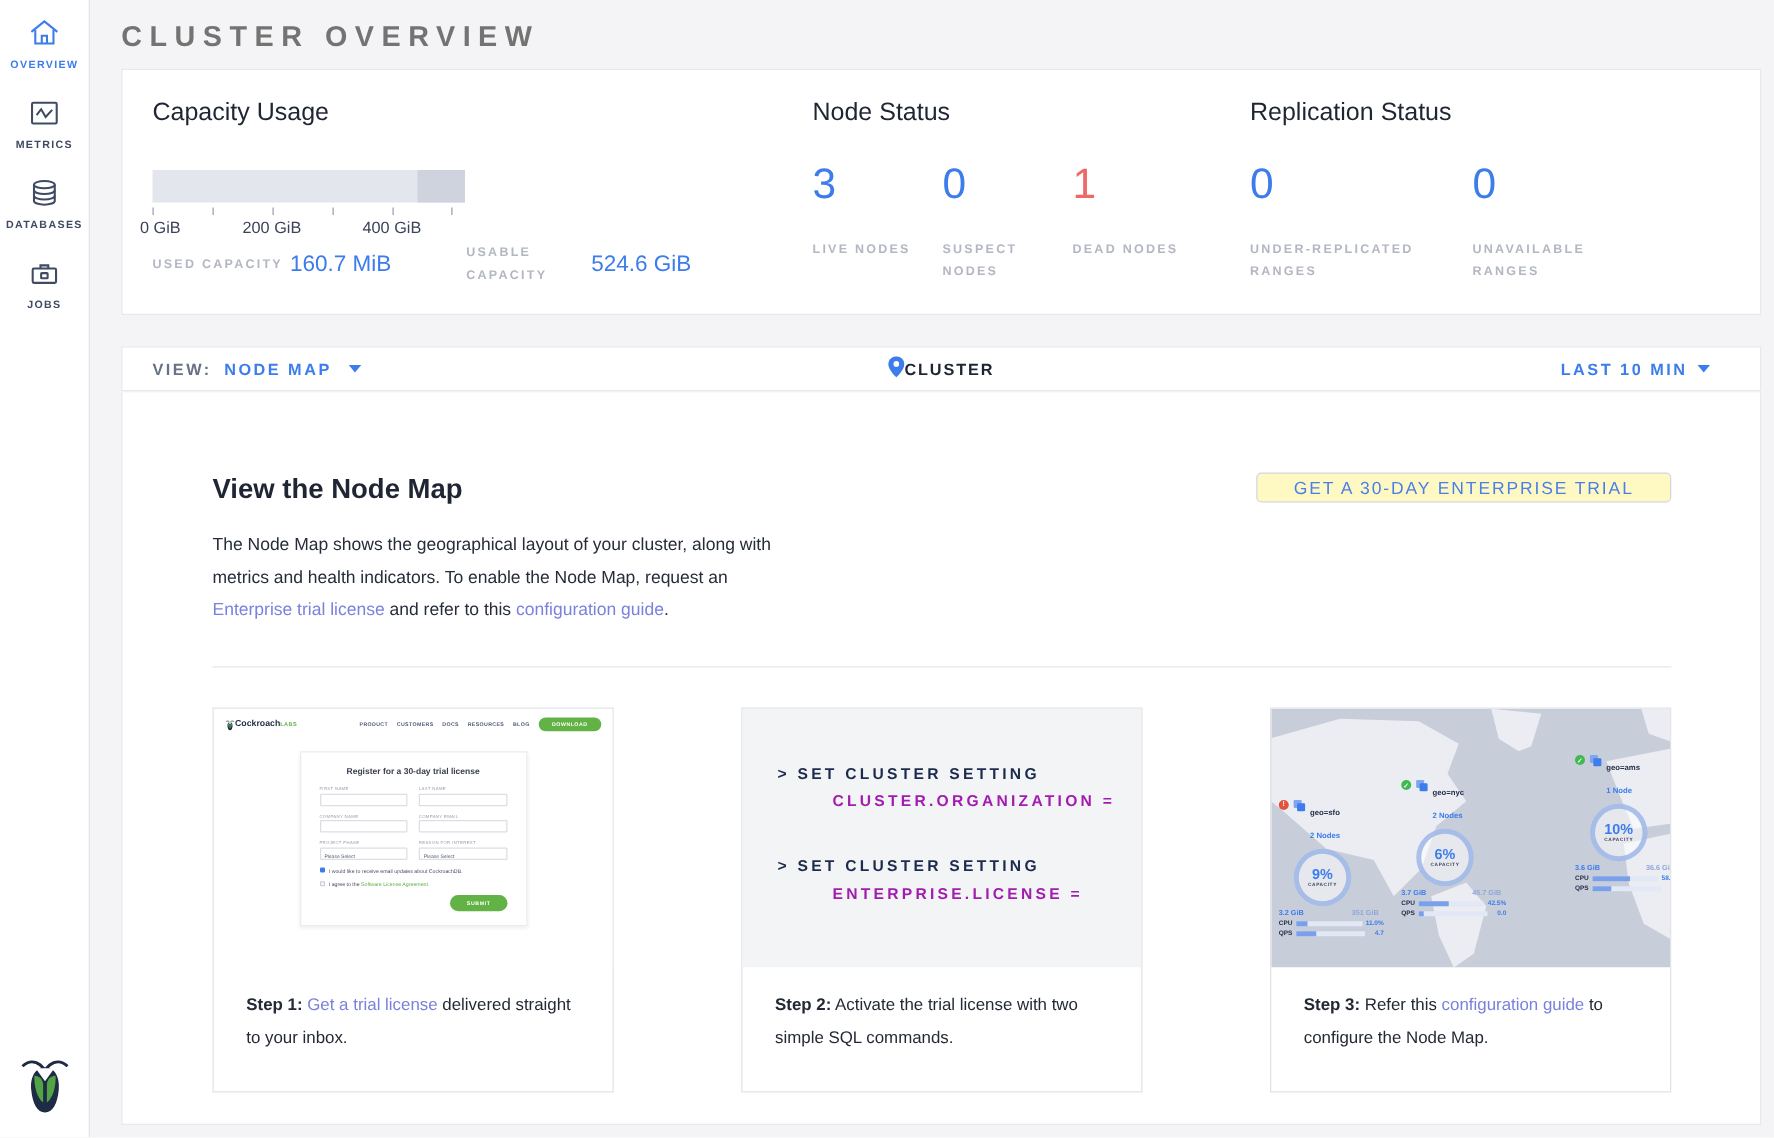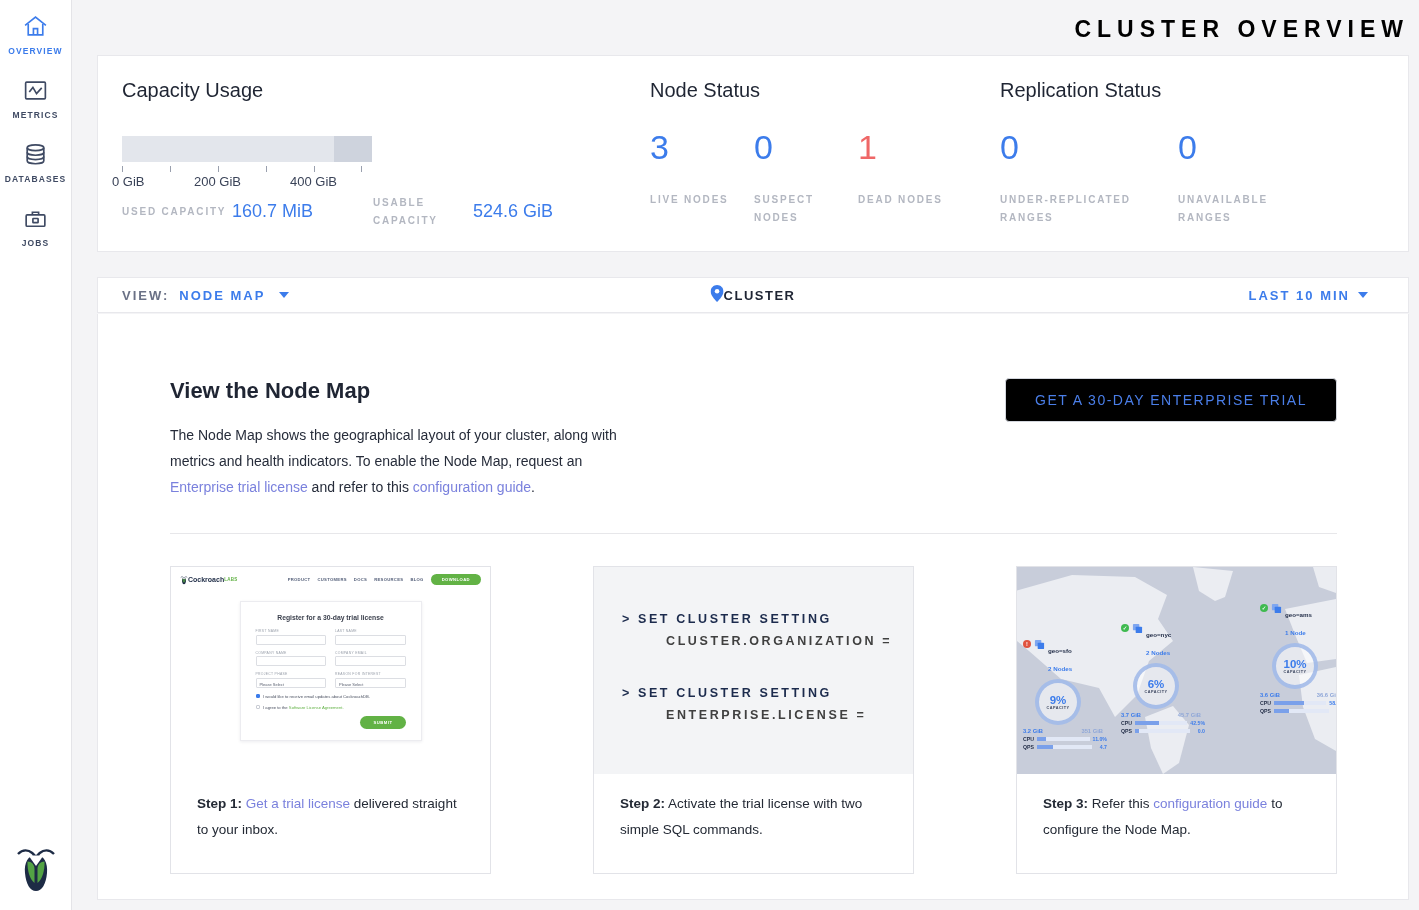--- a/index.html
+++ b/index.html
@@ -23,23 +23,22 @@
     margin-bottom:22px; cursor:pointer; color:#3f4a63; width:100%;
   }
   .nav-item .lbl { font-size:8.5px; font-weight:bold; letter-spacing:1.1px; }
   .nav-item.active { color:#3c7ceb; }
   .nav-item svg { display:block; }
   .sidebar-logo { position:absolute; bottom:12px; left:50%; transform:translateX(-50%); }
 
   
   .content { flex:1; padding:0 10px 0 25px; }
   .page-title {
-    font-size:23px; font-weight:600; letter-spacing:6px; color:#000000;
+    font-size:23px; font-weight:600; letter-spacing:6px; color:#737373;
     margin:16px 0 12px 0;
-    text-align:right;
   }
 
   
   .summary-panel {
     background:#fff; border:1px solid #e8e8ec; height:197px;
     display:flex; padding:23px 0 0 24px;
   }
   .section-title { font-size:20px; font-weight:500; color:#1f2533; }
   .cap-section { width:528px; }
   .cap-row { display:flex; margin-top:34px; }
@@ -94,22 +93,22 @@
   
   .main-panel {
     background:#fff; border:1px solid #e8e8ec; border-top:0;
     margin-top:1px; height:586px; padding:64px 71px 0 72px;
   }
   .nm-header { display:flex; justify-content:space-between; align-items:flex-start; }
   .nm-heading { font-size:22px; font-weight:600; color:#1f2533; margin-bottom:18px; }
   .nm-desc { width:462px; font-size:14px; line-height:26px; color:#262c3a; }
   .inline-link { color:#7a81dd; cursor:pointer; text-decoration:none; }
   .trial-btn {
-    border:1px solid #d3d6dd; border-radius:4px; background:#000000; cursor:pointer;
-    color:#4a7ee8; font-size:14px; letter-spacing:1.5px; padding:13px 29px;
+    border:1px solid #d3d6dd; border-radius:4px; background:#fef9c3; cursor:pointer;
+    color:#4a7ee8; font-size:14px; letter-spacing:1.5px; padding:3px 29px;
     font-family:"Liberation Sans", sans-serif;
   }
   .divider { border:0; border-top:1px solid #e7e7ea; margin:33px 0 32px; }
 
   
   .cards { display:flex; justify-content:space-between; }
   .card { width:321px; border:1px solid #e2e3e8; background:#fff; }
   .card-img { height:207px; position:relative; overflow:hidden; }
   .card-caption { padding:17px 26px 0; font-size:13.5px; line-height:26px; color:#242a35; height:99px; }
   .card-caption b { font-weight:bold; }
@@ -135,21 +134,21 @@
   .mini-check { display:flex; align-items:center; gap:3px; font-size:4.2px; color:#4a5060; margin-top:6px; }
   .mini-box { width:4.5px; height:4.5px; border:1px solid #c9ccd4; border-radius:1px; flex-shrink:0; }
   .mini-box.checked { background:#3b7ceb; border-color:#3b7ceb; }
   .mini-green { color:#62b245; }
   .mini-submit { float:right; margin-top:6px; background:#62b245; color:#fff;
     font-size:4.2px; font-weight:bold; letter-spacing:.5px; padding:4px 13px; border-radius:9px; }
 
   
   .sql-area { position:absolute; inset:0; background:#f3f4f6; padding:45px 0 0 28px; }
   .code-line { font-size:12.5px; font-weight:bold; letter-spacing:2.6px; color:#1c2b4d; white-space:nowrap; }
-  .code-arg { color:#404040; margin:8px 0 0 44px; }
+  .code-arg { color:#a21caf; margin:8px 0 0 44px; }
   .code-block + .code-block { margin-top:38px; }
 
   
   .map { position:absolute; inset:0; background:#c8cdda; }
   .map svg.land { position:absolute; inset:0; }
   .locale { position:absolute; width:100px; }
   .loc-head { display:flex; align-items:flex-start; gap:3px; }
   .badge { width:8px; height:8px; border-radius:50%; color:#fff; font-size:5.5px; font-weight:bold;
     display:flex; align-items:center; justify-content:center; margin-top:1px; }
   .badge.warning { background:#e0533f; }

